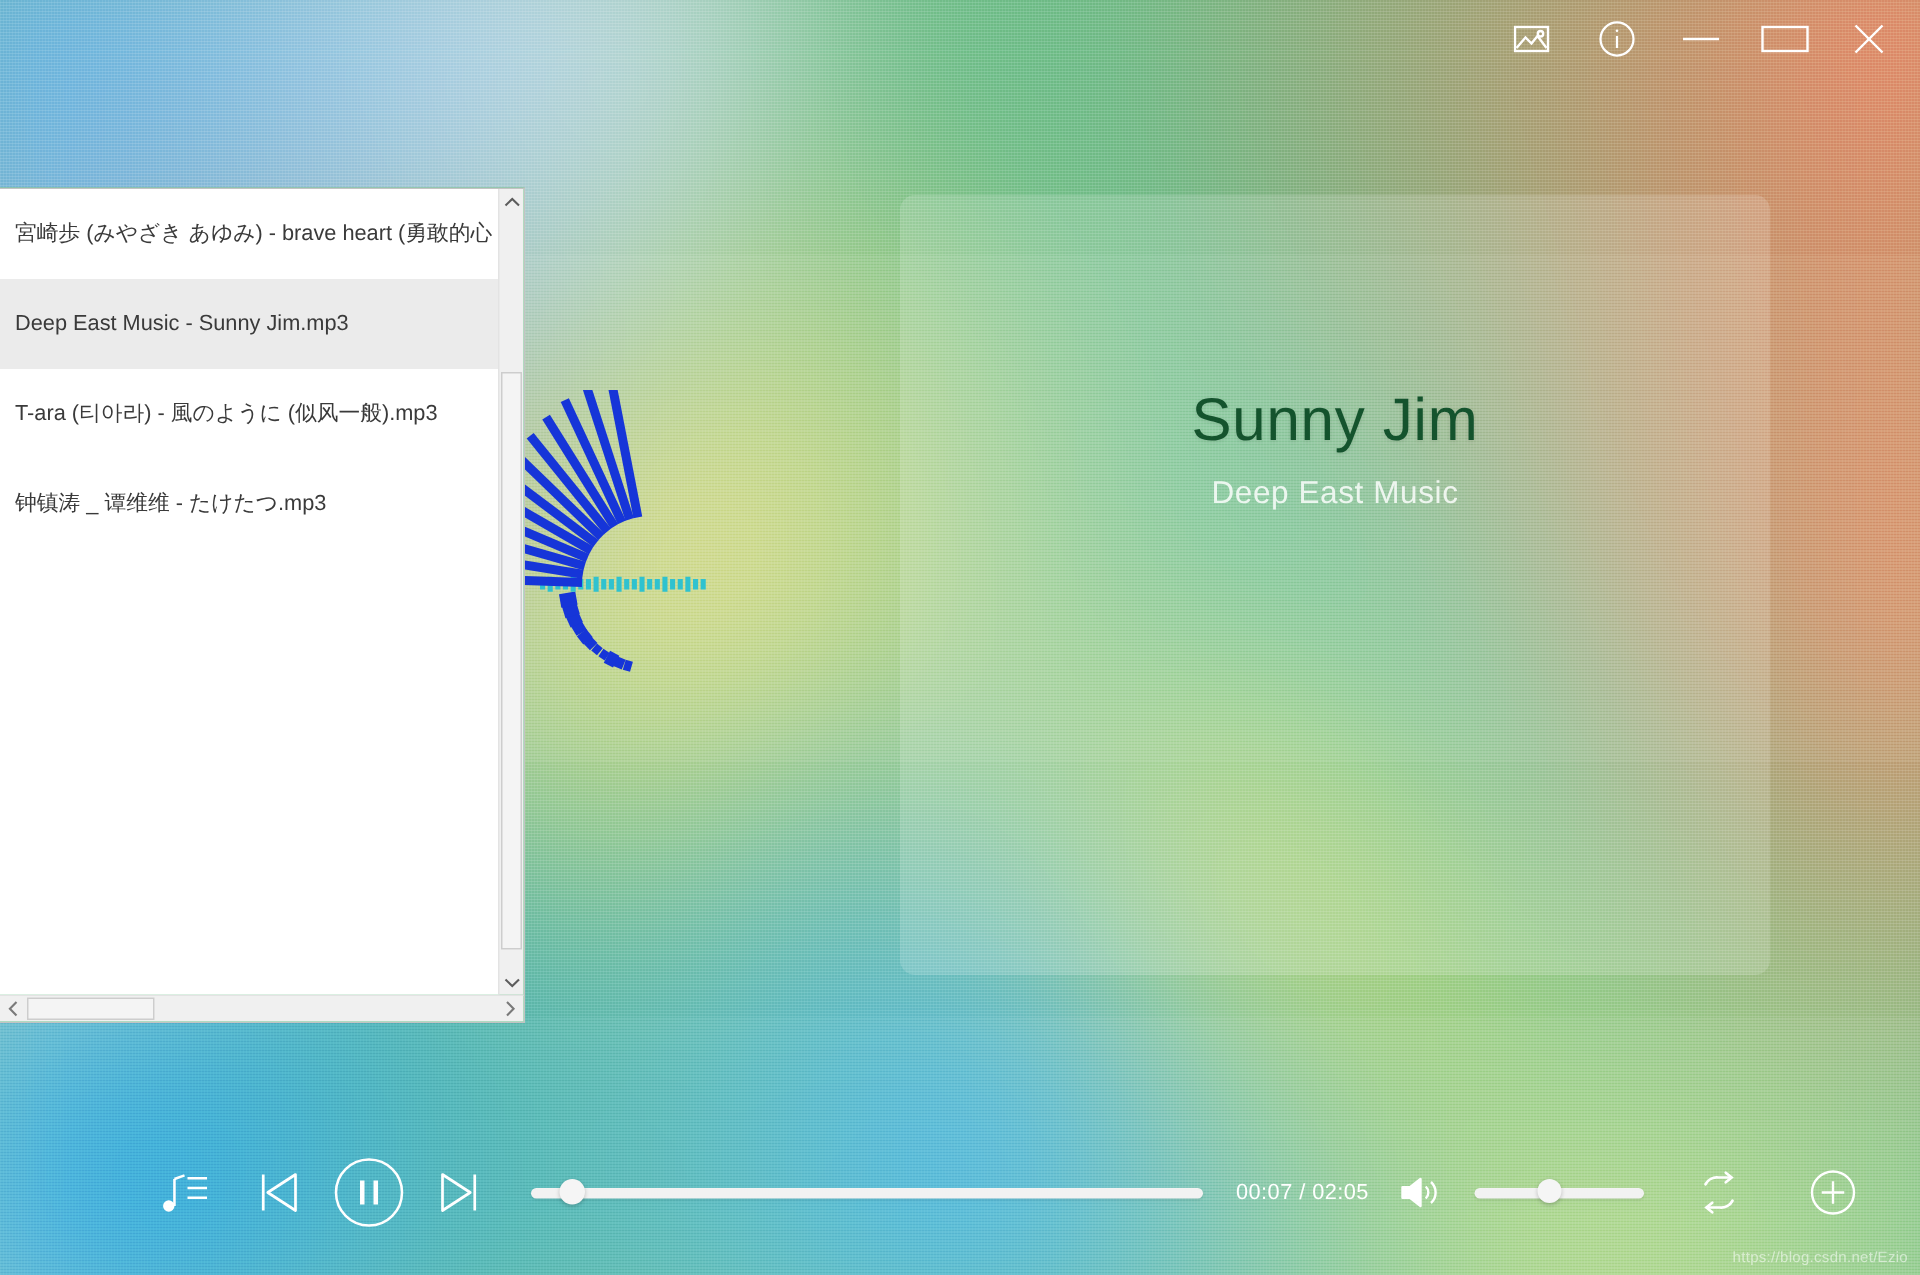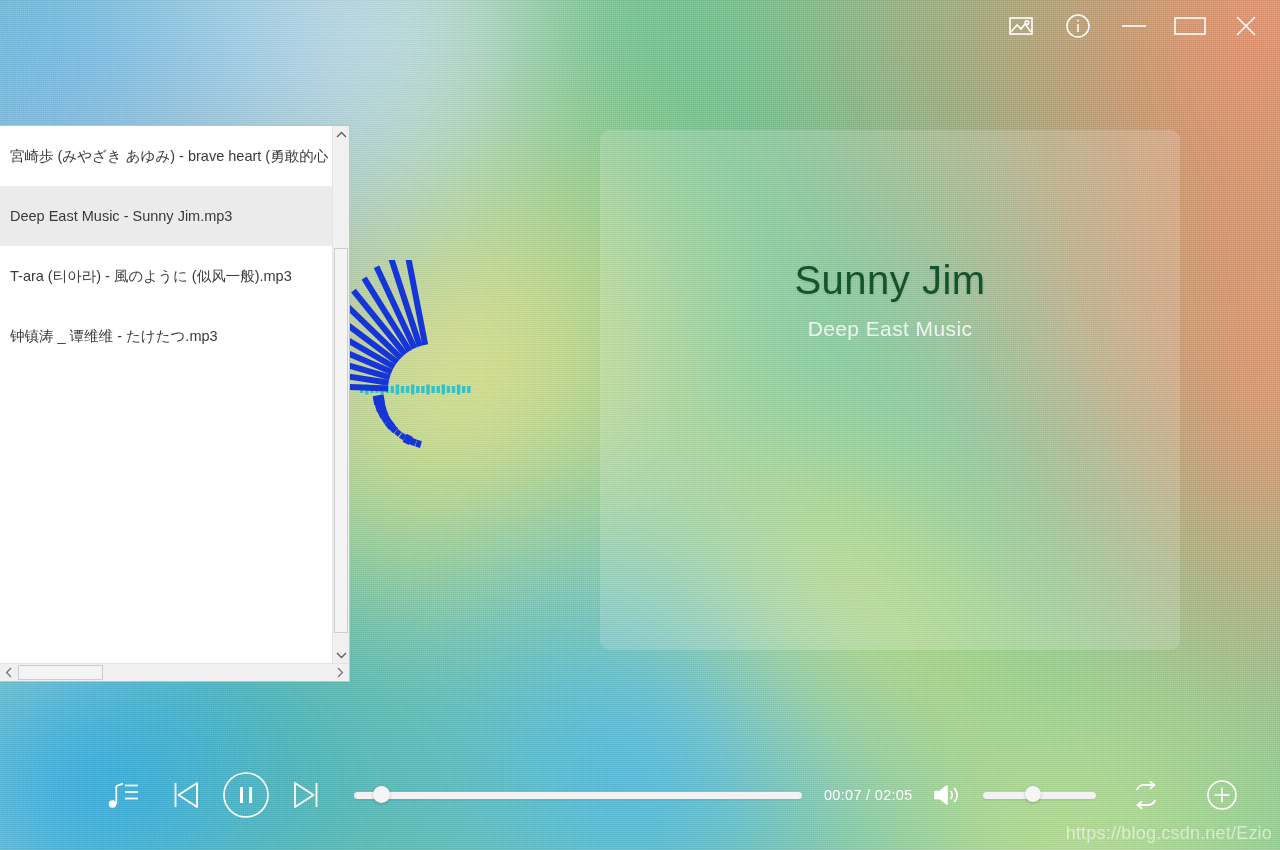--- a/index.html
+++ b/index.html
@@ -280,21 +280,21 @@
     top: -4px;
     width: 16px; height: 16px;
     border-radius: 50%;
     background: #f5f5f5;
     box-shadow: 0 1px 3px rgba(0,0,0,.22);
   }
 
   .watermark {
     position: absolute;
     right: 8px; bottom: 6px;
-    font-size: 18px;
+    font-size: 10px;
     color: rgba(255,255,255,0.55);
     z-index: 50;
     letter-spacing: .2px;
     pointer-events: none;
   }
 </style>
 </head>
 <body>
 
 <div id="app">

